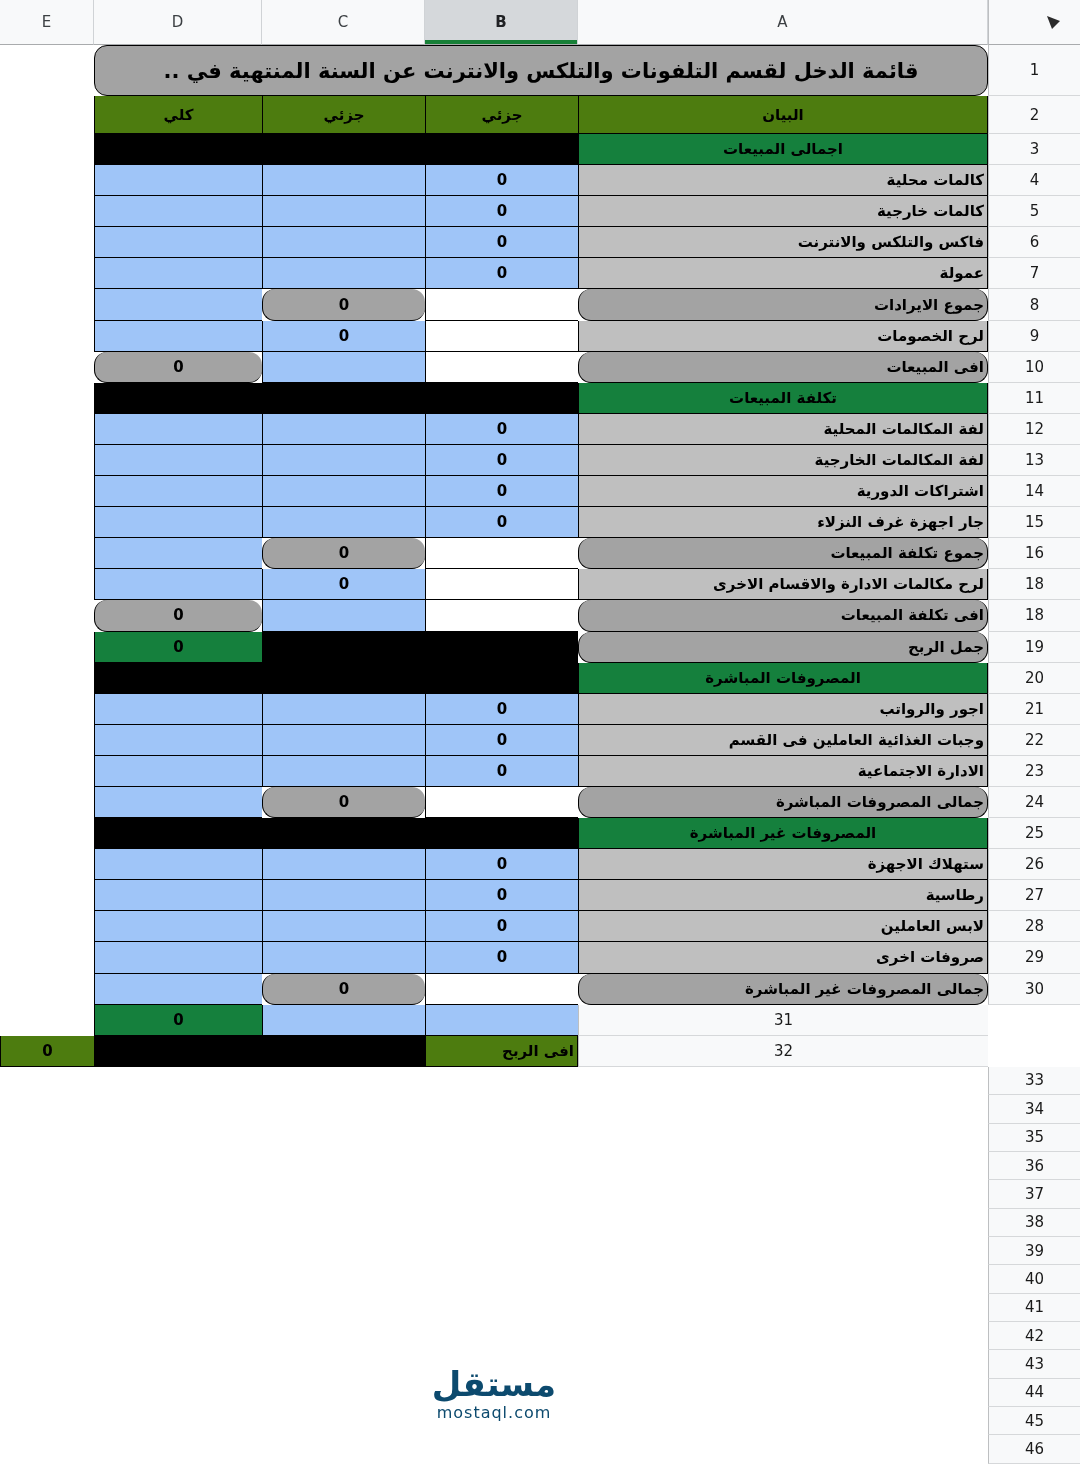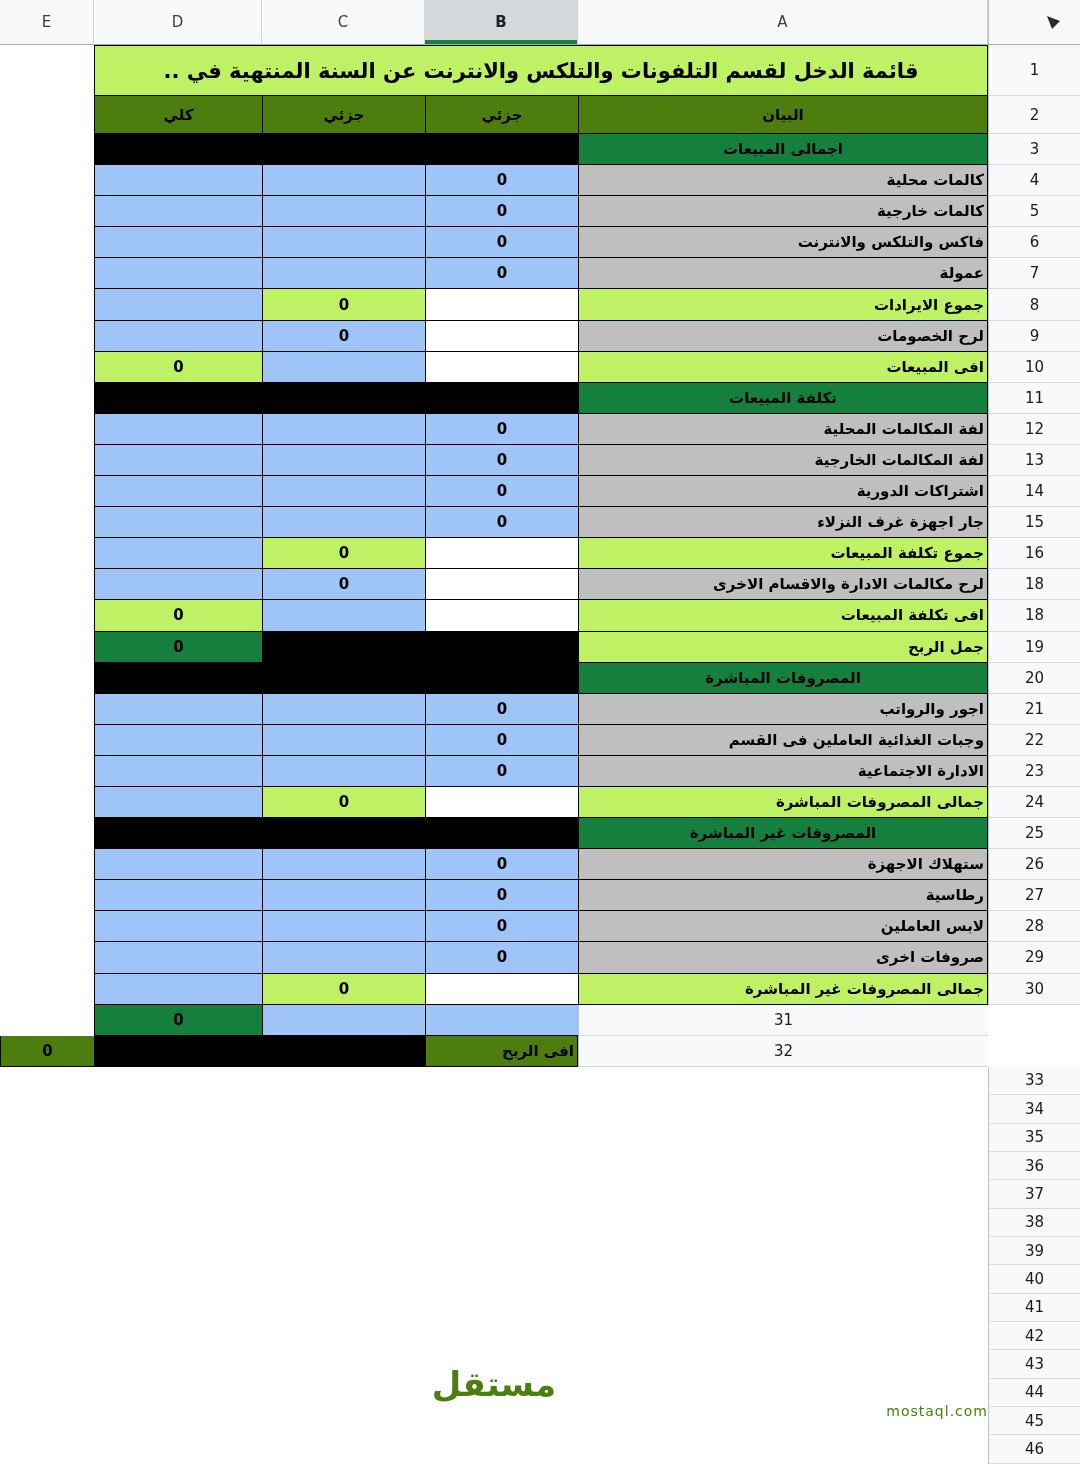--- a/index.html
+++ b/index.html
@@ -43,34 +43,34 @@
     background:#fff;
   }
   .tcell.center{justify-content:center;}
   .tcell.right{justify-content:flex-start;padding:12px 3px;}
   .bR{border-right:1px solid #000;}
   .bT{border-top:1px solid #000;}
   .title{font-size:21px;}
   .espacer{background:#ffffff;}
   .blank{background:#ffffff;}
   
-  .bg-orange{background:#bef264;}
+  .bg-orange{background:#a3a3a3;border-radius:13px;}
   .bg-peach{background:#4d7c0f;}
   .bg-yellow{background:#15803d;}
   .bg-gray{background:#BFBFBF;}
   .bg-blue{background:#9FC5F8;}
   .bg-black{background:#000000;}
   .bg-white{background:#ffffff;}
   
   .watermark{
     position:absolute;left:0;top:1366px;width:988px;
-    text-align:center;color:#4d7c0f;pointer-events:none;
+    text-align:center;color:#0c4a6e;pointer-events:none;
   }
   .wm-logo{font-size:34px;font-weight:bold;line-height:1.1;}
-  .wm-domain{font-size:14px;letter-spacing:1px;text-align:right;}
+  .wm-domain{font-size:16px;letter-spacing:1px;}
 </style>
 </head>
 <body>
 
 <div id="grid">
     <div class="colhead">E</div>
     <div class="colhead">D</div>
     <div class="colhead">C</div>
     <div class="colhead selected">B</div>
     <div class="colhead">A</div>

